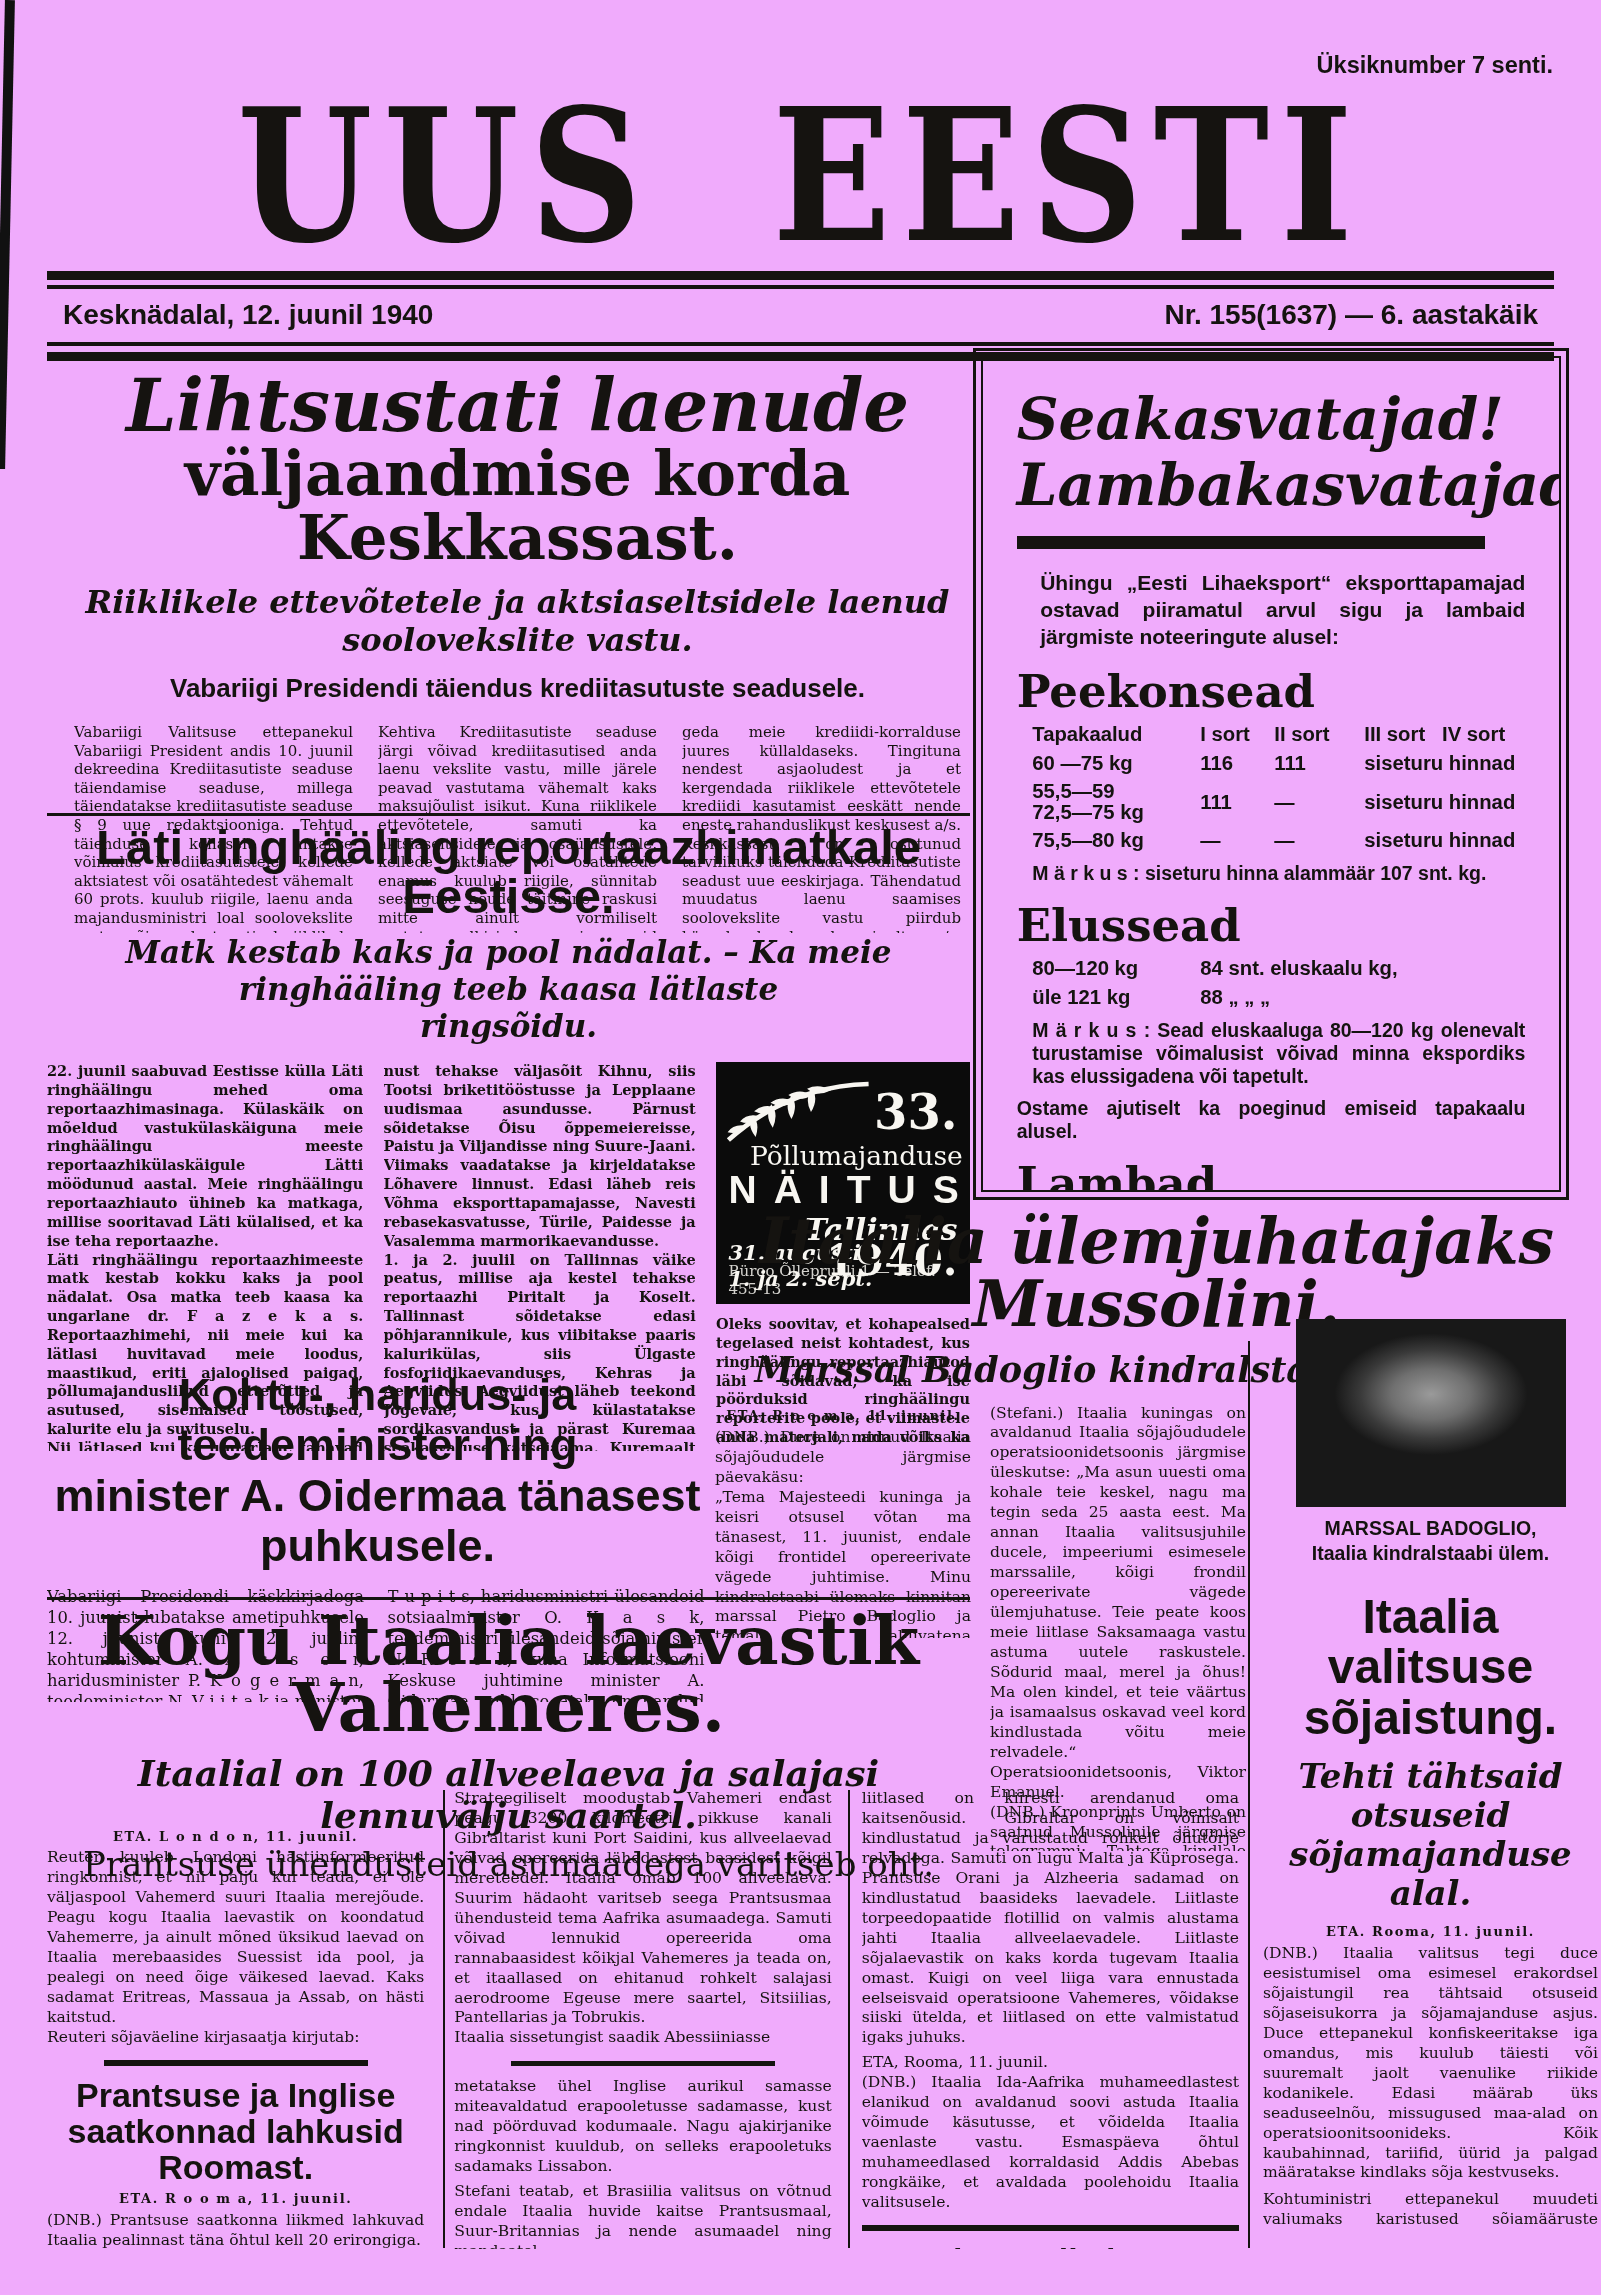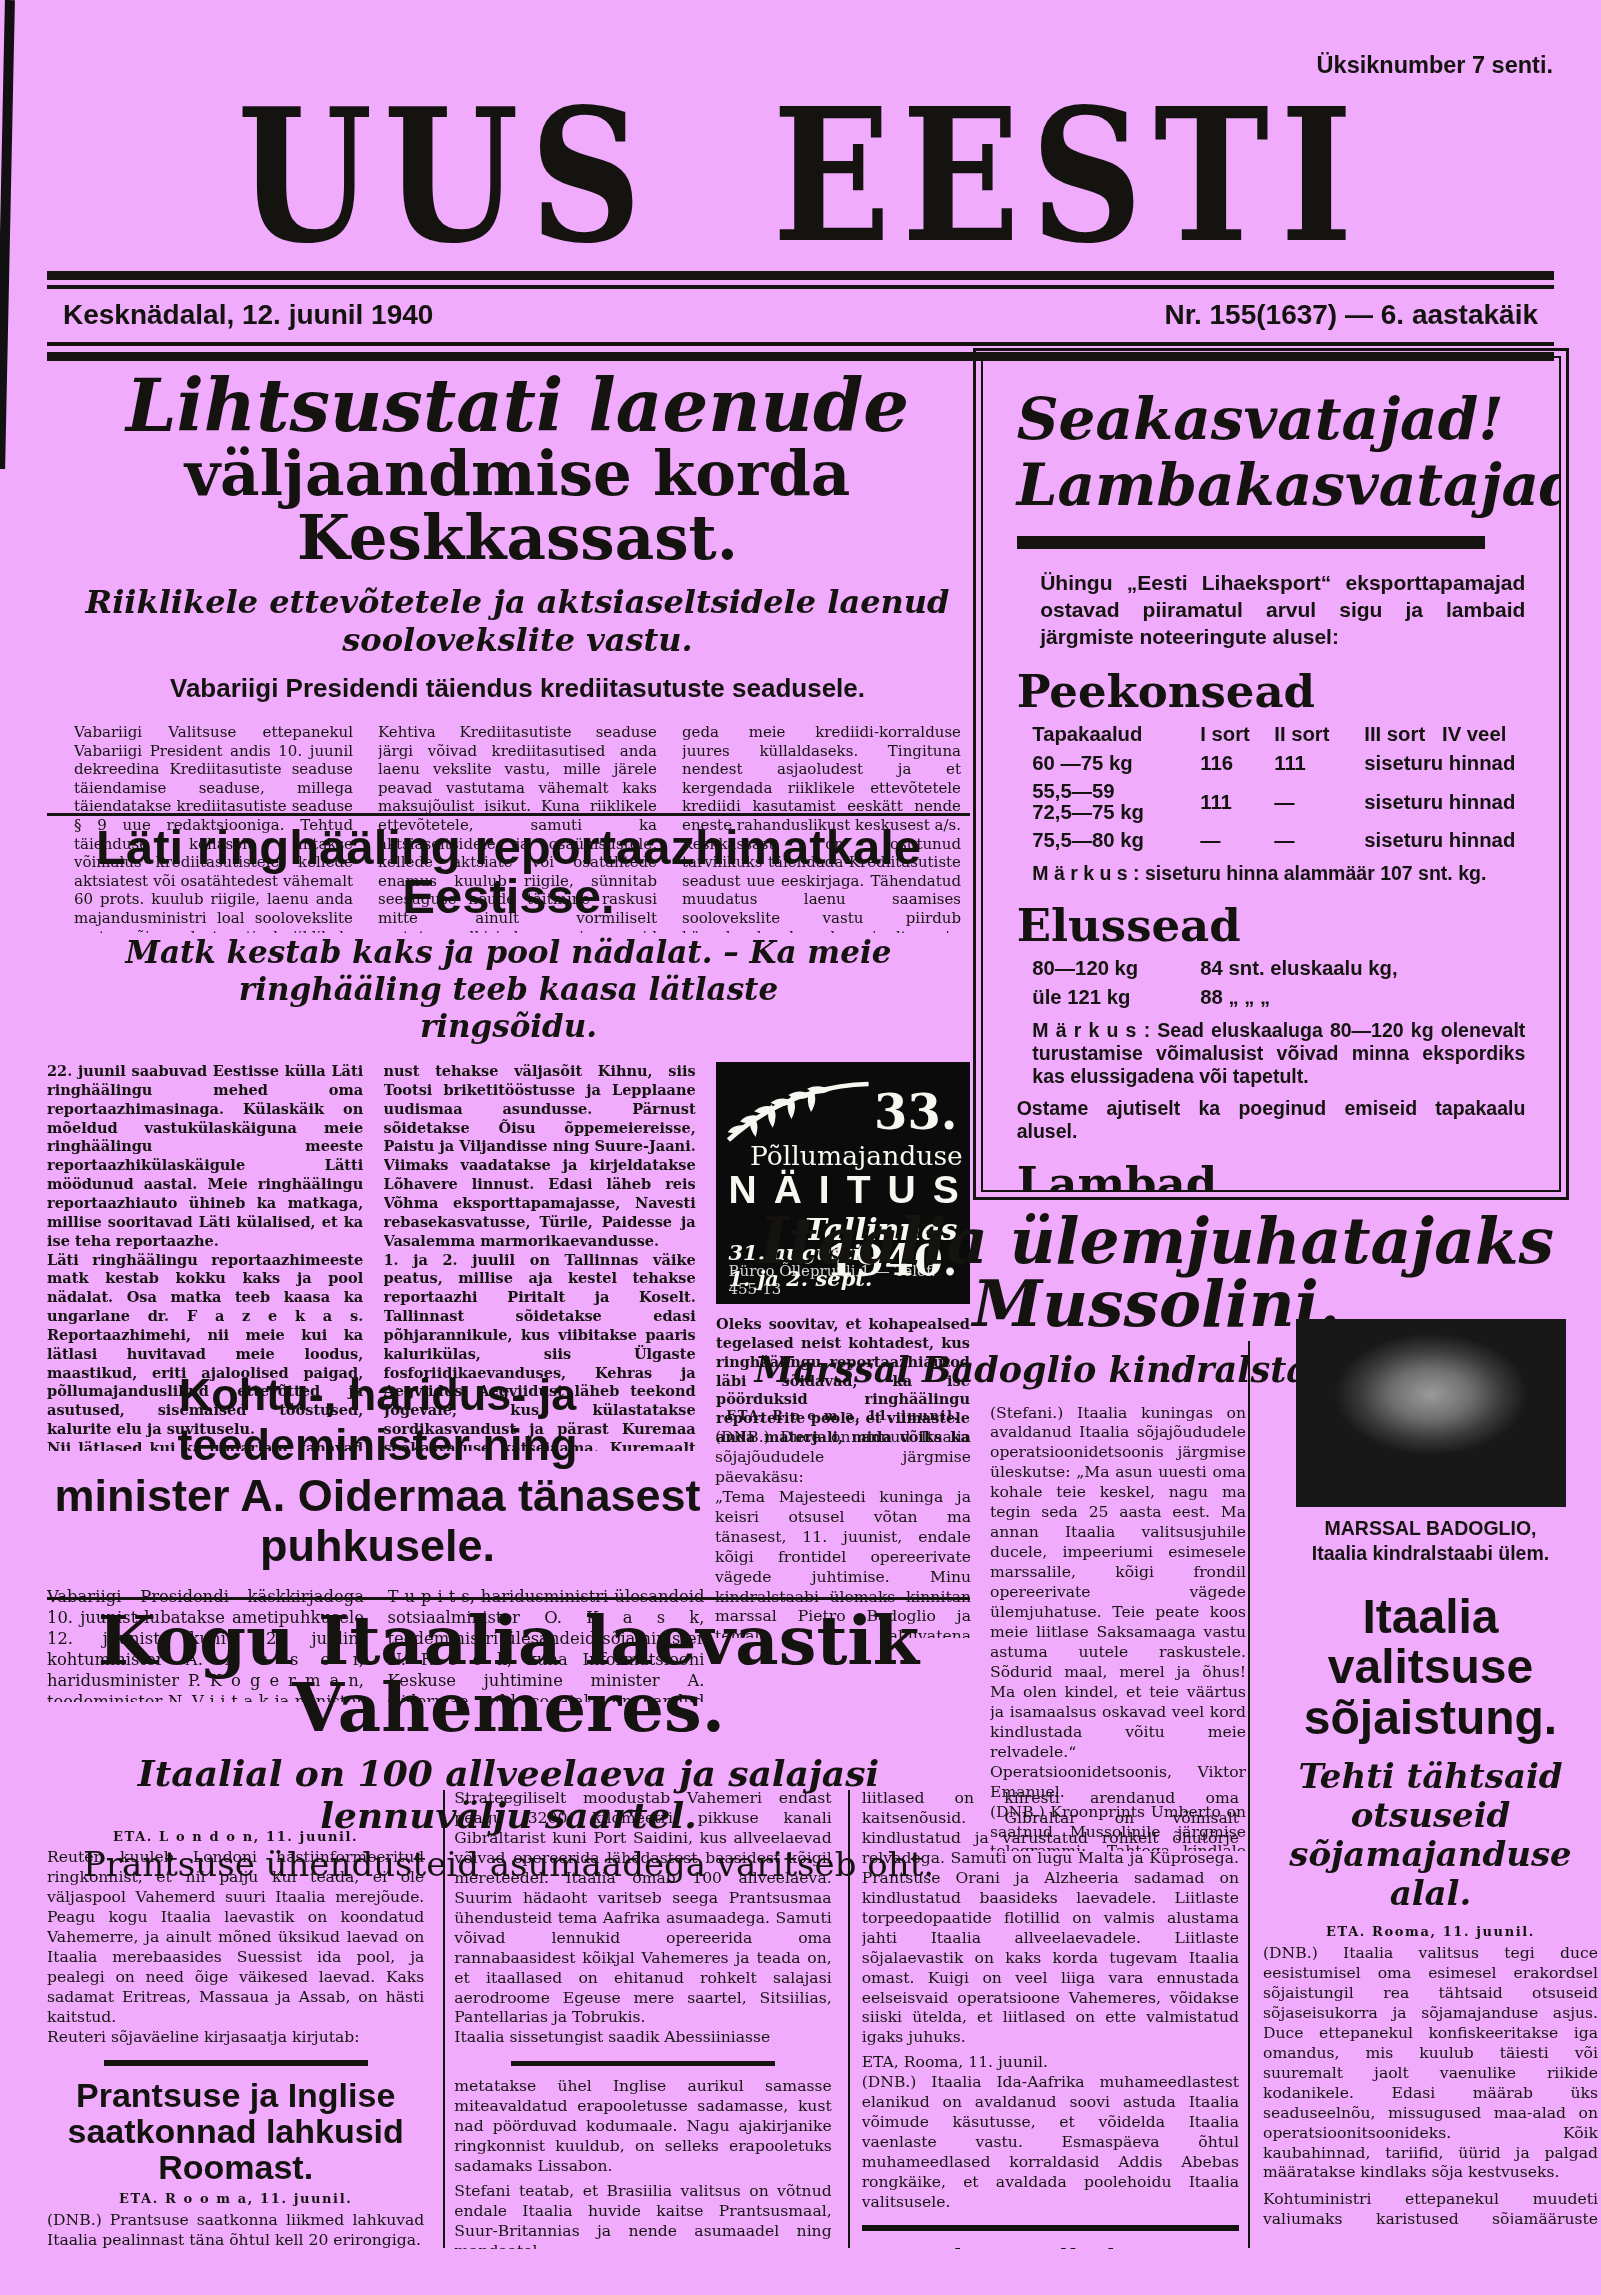--- a/index.html
+++ b/index.html
@@ -73,21 +73,21 @@
       <div class="sans just" style="font-size:21px;font-weight:bold;line-height:1.3;padding-left:23.5px;">Ühingu „Eesti Lihaeksport“ eksporttapamajad ostavad piiramatul arvul sigu ja lambaid järgmiste noteeringute alusel:</div>
 
       <div class="sea-h">Peekonsead</div>
       <div class="sea-table" style="padding-left:15.6px;">
         <div class="sea-row">
           <span>Tapakaalud</span>
           <span>I sort</span>
           <span>II sort</span>
           <span>
             <span>III sort</span>&nbsp;&nbsp;
-            <span>IV veel</span>
+            <span>IV sort</span>
           </span>
         </div>
         <div class="sea-row">
           <span class="pre">60 —75 kg</span>
           <span>116</span>
           <span>111</span>
           <span>siseturu hinnad</span>
         </div>
         <div class="sea-row">
           <span class="pre" style="line-height:1.05;">55,5—59

